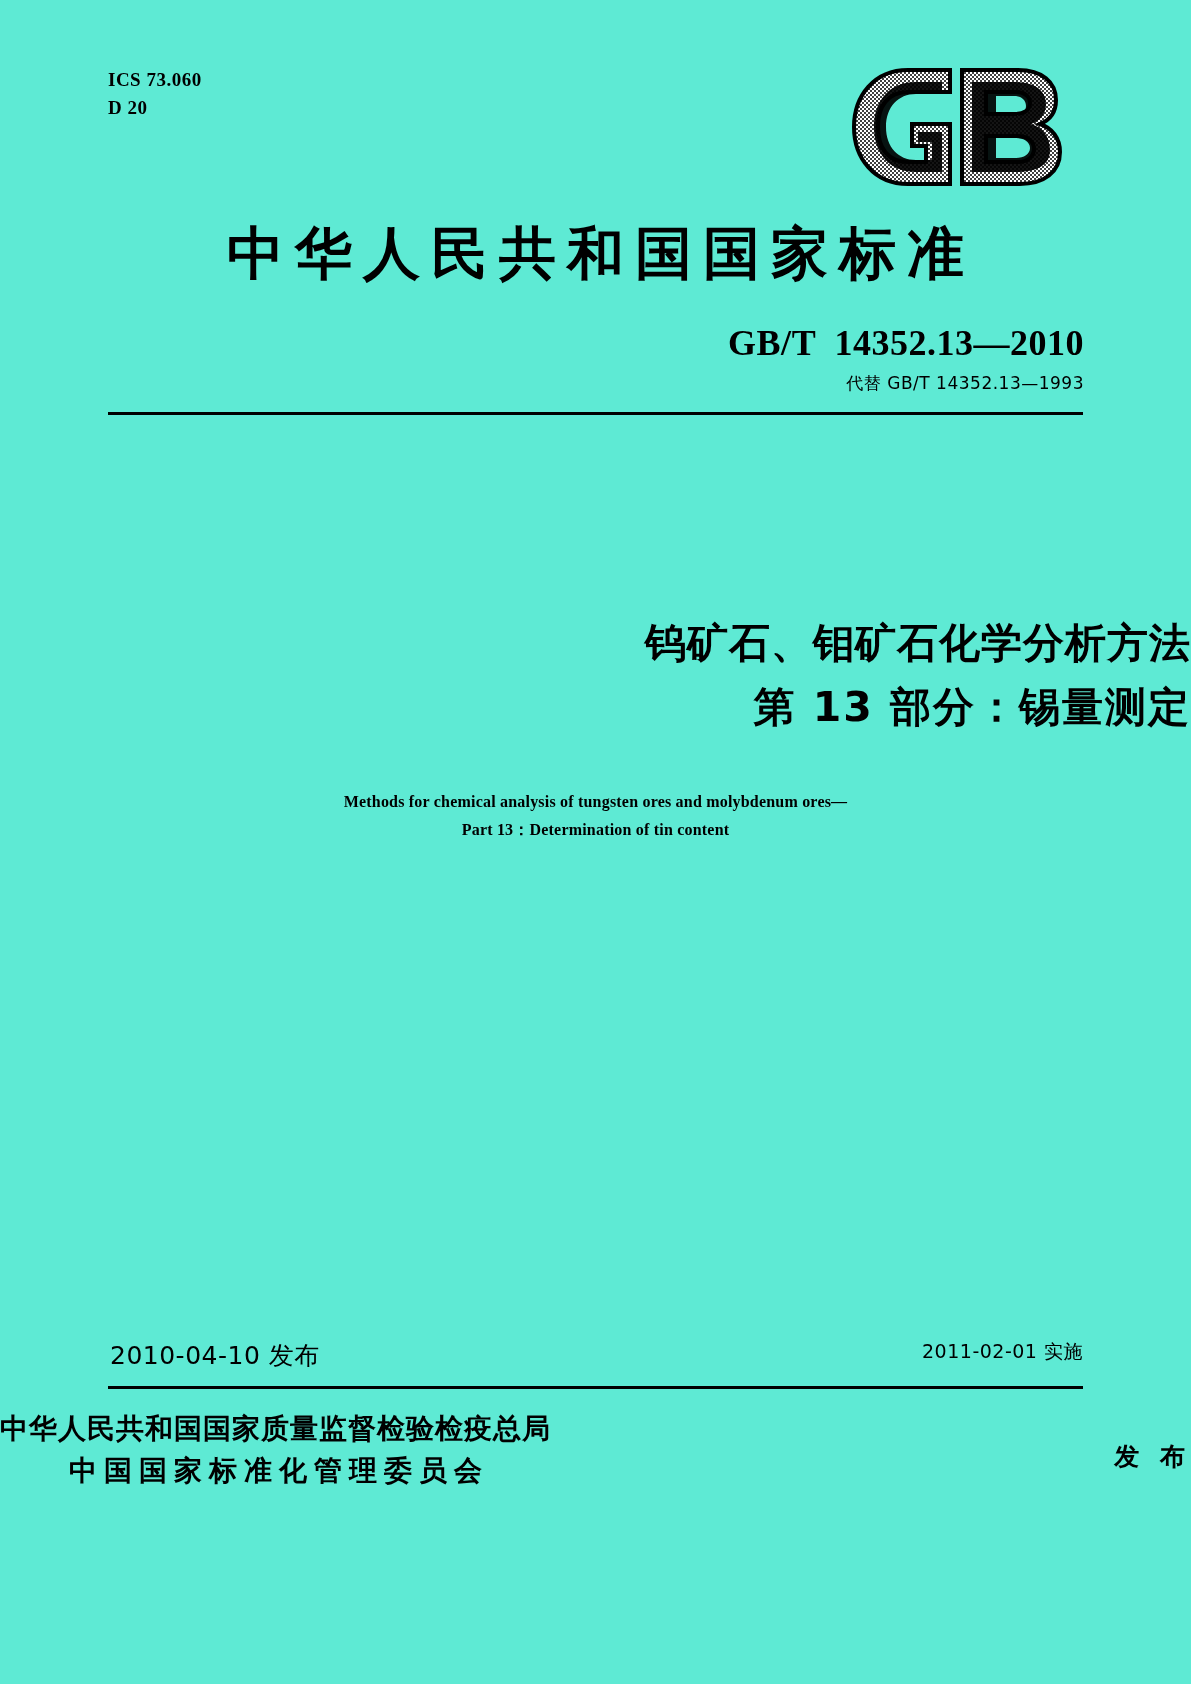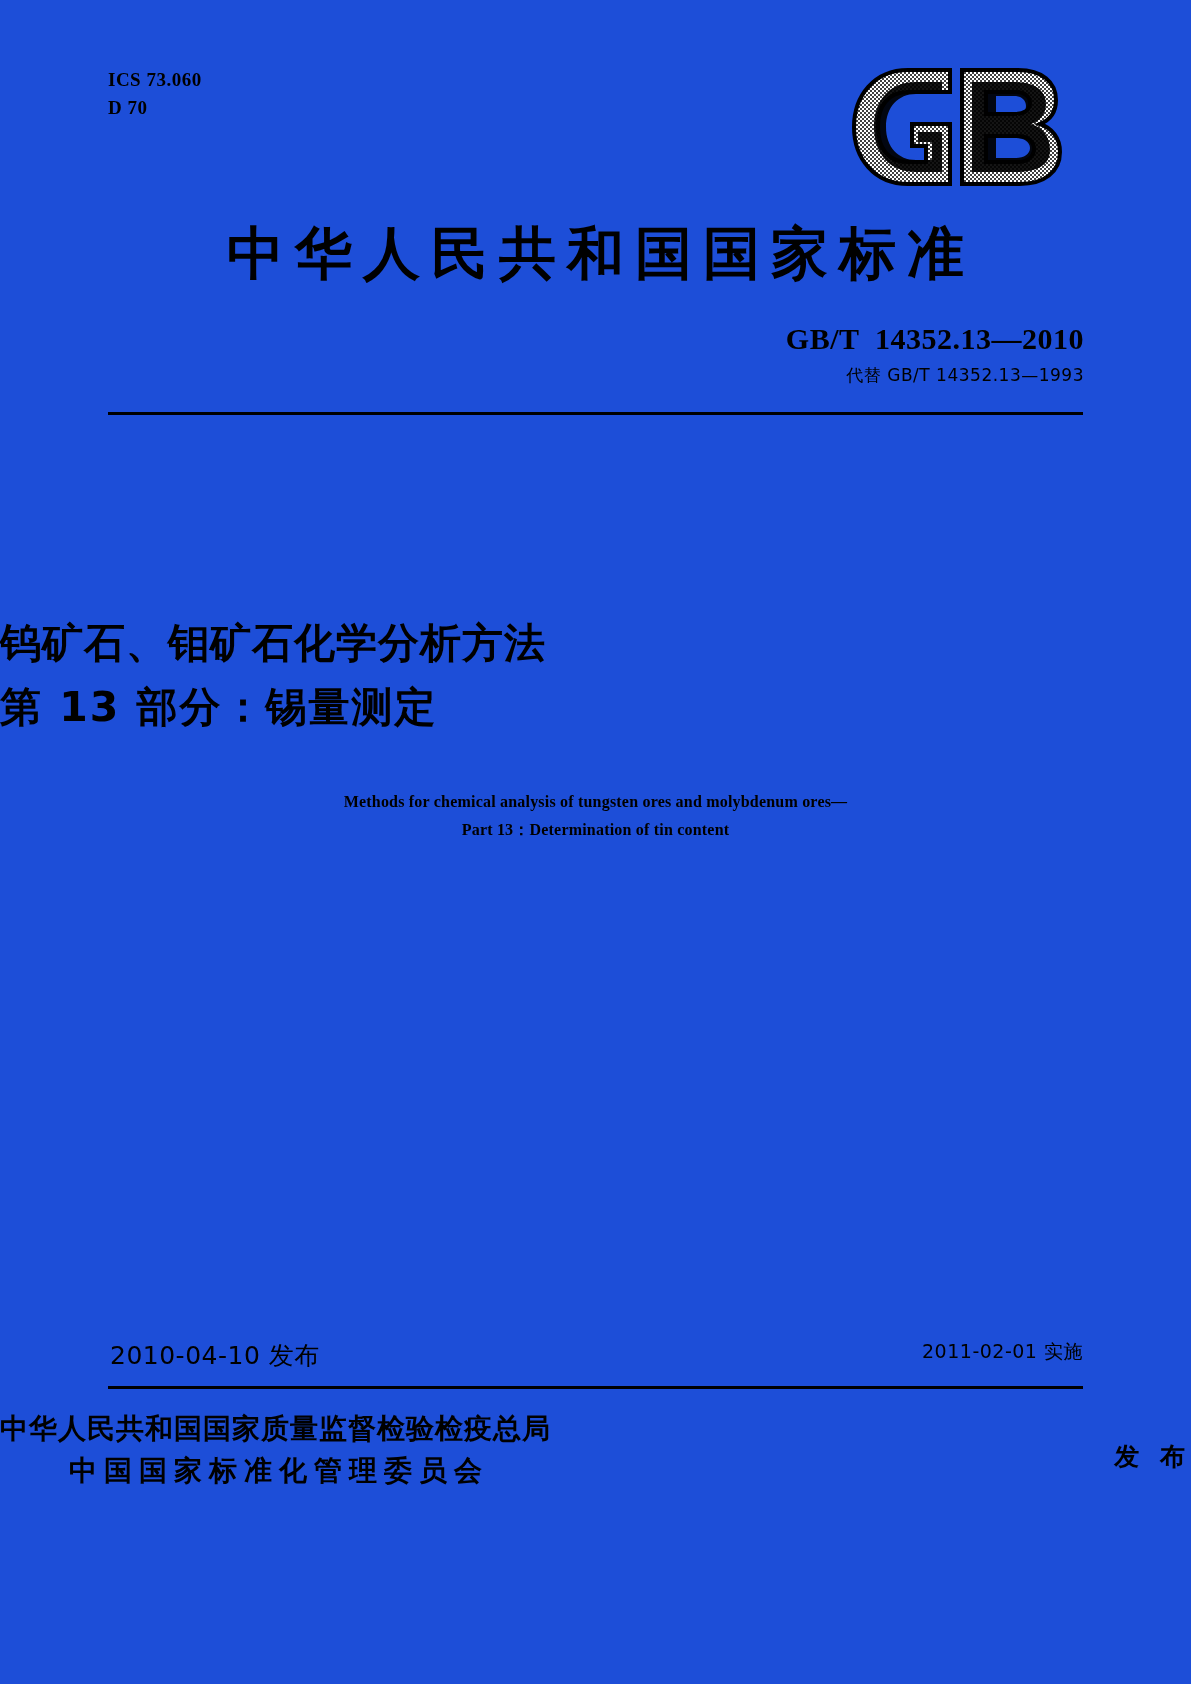--- a/index.html
+++ b/index.html
@@ -9,21 +9,21 @@
   }
   body {
     font-family: "Liberation Serif", serif;
     color: #000000;
   }
   .page {
     position: relative;
     width: 1191px;
     height: 1684px;
     margin: 0 auto;
-    background: #1d4ed8;
+    background: #5eead4;
     overflow: hidden;
   }
 
   
   .ics-block {
     position: absolute;
     left: 108px;
     top: 66px;
     font-family: "Liberation Serif", serif;
     font-weight: bold;
@@ -60,21 +60,21 @@
   
   .std-no {
     position: absolute;
     right: 107px;
     top: 322px;
     text-align: right;
   }
   .std-no .main {
     font-family: "Liberation Serif", serif;
     font-weight: bold;
-    font-size: 30px;
+    font-size: 36px;
     letter-spacing: 0.5px;
     white-space: pre;
   }
   .std-no .sub {
     margin-top: 8px;
     font-family: "DejaVu Sans", sans-serif;
     font-size: 17px;
     letter-spacing: 0.5px;
     white-space: pre;
   }
@@ -88,21 +88,21 @@
     height: 3px;
     background: #000000;
   }
 
   
   .doc-title {
     position: absolute;
     left: 0;
     right: 0;
     top: 612px;
-    text-align: left;
+    text-align: right;
     font-family: "DejaVu Sans", sans-serif;
     font-weight: bold;
     font-size: 41px;
     line-height: 1.55;
     letter-spacing: 1px;
   }
   .doc-title .line2 { letter-spacing: 2px; }
 
   .doc-title-en {
     position: absolute;
@@ -171,21 +171,21 @@
     padding-top: 12px;
   }
 </style>
 </head>
 <body>
 
 <div class="page">
 
   <div class="ics-block">
     <div>ICS 73.060</div>
-    <div>D 70</div>
+    <div>D 20</div>
   </div>
 
   <div class="gb-logo">
     <svg viewBox="0 0 240 130" width="240" height="130" aria-hidden="true">
       <defs>
         <pattern id="hatch" width="4" height="4" patternUnits="userSpaceOnUse">
           <rect width="4" height="4" fill="#ffffff"></rect>
           <circle cx="1" cy="1" r="1" fill="#000000"></circle>
           <circle cx="3" cy="3" r="1" fill="#000000"></circle>
         </pattern>

